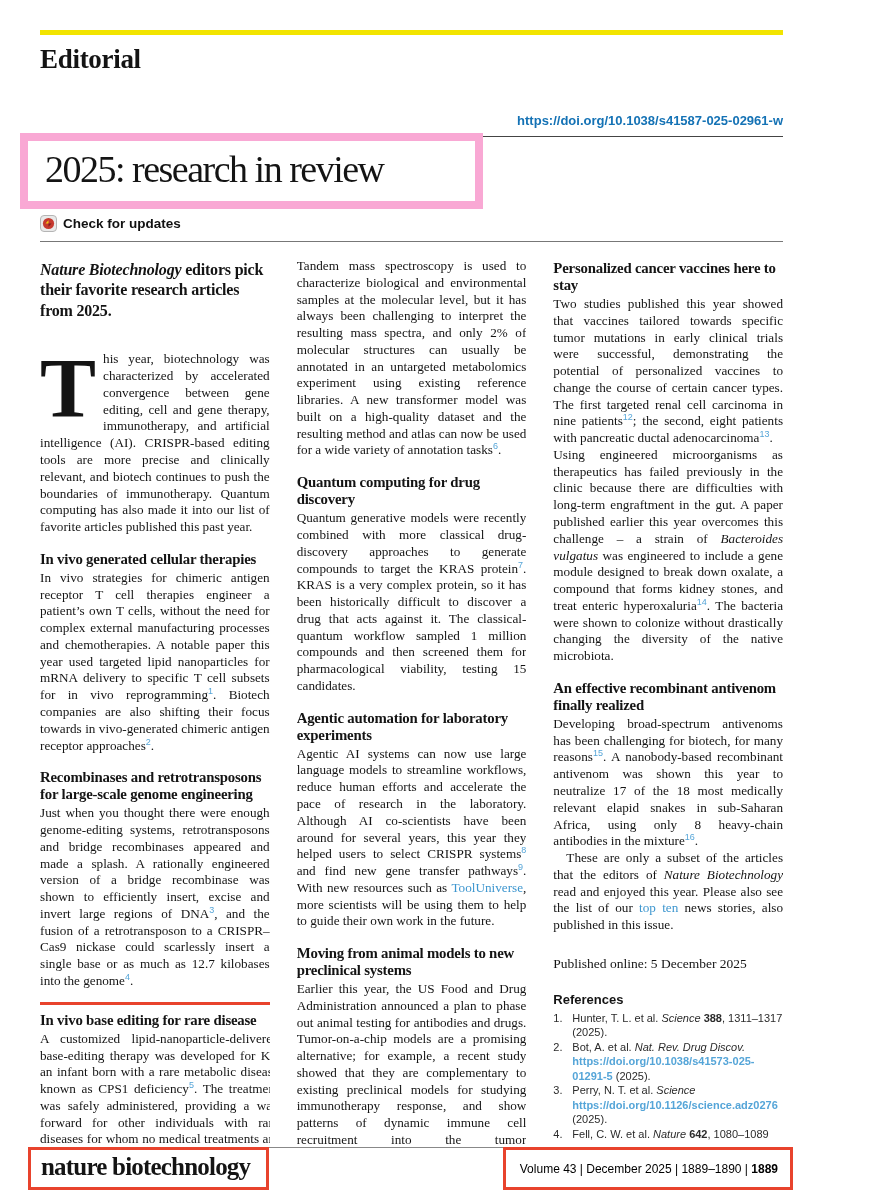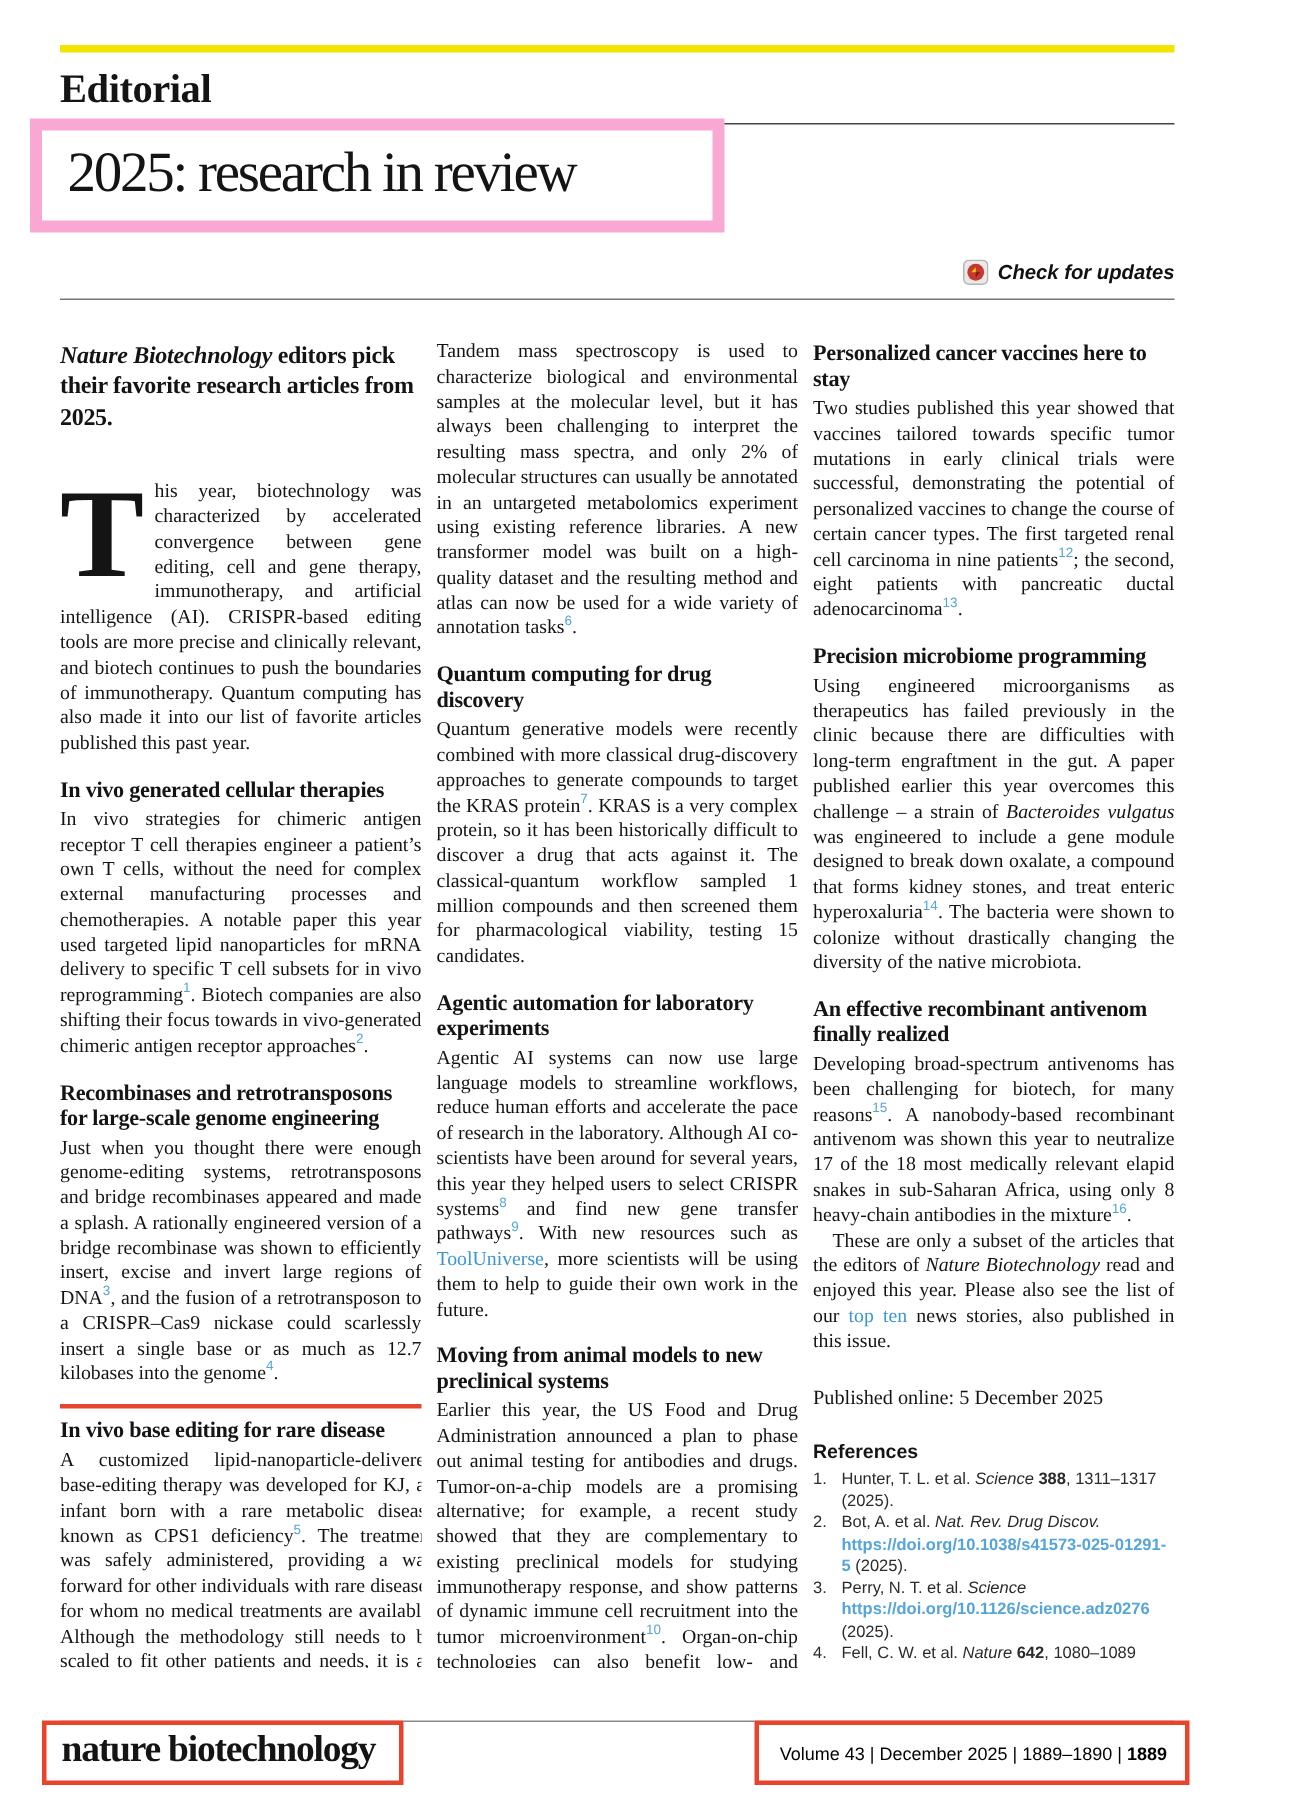--- a/index.html
+++ b/index.html
@@ -7,25 +7,25 @@
         padding:0 28px 0 40px;overflow:hidden;font-family:"Liberation Serif",serif;color:#141414;}
   
   .accent-bar{height:5px;background:#f2e400;margin-top:30px;}
   .kicker{font-family:"Liberation Serif",serif;font-weight:bold;font-size:27px;margin-top:9px;letter-spacing:-0.3px;}
   .doi-row{text-align:right;margin-top:36px;}
   .doi-link{font-family:"Liberation Sans",sans-serif;font-weight:bold;font-size:13px;color:#1472b5;text-decoration:none;}
   .title-row{display:flex;align-items:flex-start;margin-top:4px;}
   .title-box{border:8px solid #f9a8d4;padding:6px 18px 10px 0;flex:0 0 auto;width:412px;margin-left:-20px;padding-left:17px;background:#fff;}
   .title-rule{flex:1;border-top:1.5px solid #444;margin-top:3px;}
   .page-title{font-size:38px;letter-spacing:-1.5px;font-weight:500;white-space:nowrap;margin:0;}
-  .updates-row{display:flex;justify-content:flex-end;align-items:center;gap:6px;margin-top:16px;height:20px;font-style:italic;}
+  .updates-row{display:flex;align-items:center;gap:6px;margin-top:4px;height:20px;}
   .updates-label{font-family:"Liberation Sans",sans-serif;font-weight:bold;font-size:13.5px;color:#111;}
   .cols-rule{border:none;border-top:1px solid #777;margin:8px 0 0 0;}
   
-  .cols{display:flex;gap:10px;margin-top:26px;height:886px;overflow:hidden;}
+  .cols{display:flex;gap:27px;margin-top:16px;height:886px;overflow:hidden;}
   .col{flex:1 1 0;min-width:0;overflow:hidden;}
   .standfirst{font-size:16px;font-weight:bold;line-height:1.28;letter-spacing:-0.2px;margin:2px 0 0 0;}
   .intro{margin-top:30px;}
   .dropcap{float:left;font-size:84px;line-height:0.72;font-weight:bold;padding:8px 7px 0 0;}
   p.body{font-size:13.2px;line-height:1.27;text-align:justify;margin:0;}
   h3.sec{font-size:14.8px;line-height:1.15;letter-spacing:-0.2px;margin:15px 0 2px 0;}
   .boxed{position:relative;z-index:2;border:3px solid #e8432d;background:#fff;
          margin:12px -28px 0 -20px;padding:7px 16px 12px 17px;}
   .boxed h3.sec{margin-top:0;}
   sup.sr{color:#55a5d8;font-size:9px;line-height:0;font-family:"Liberation Sans",sans-serif;}
@@ -50,20 +50,23 @@
   i{font-style:italic;}
 </style>
 </head>
 <body>
 
 <div class="page">
 
   <div class="accent-bar"></div>
   <div class="kicker">Editorial</div>
 
+  <div class="doi-row">
+    <a class="doi-link" href="#">https://doi.org/10.1038/s41587-025-02961-w</a>
+  </div>
 
   <div class="title-row">
     <div class="title-box">
       <h1 class="page-title">2025: research in review</h1>
     </div>
     <div class="title-rule"></div>
   </div>
 
   <div class="updates-row">
     <span style="display:inline-flex;">
@@ -110,21 +113,20 @@
       <p class="body">Agentic AI systems can now use large language models to streamline workflows, reduce human efforts and accelerate the pace of research in the laboratory. Although AI co-scientists have been around for several years, this year they helped users to select CRISPR systems<sup class="sr">8</sup> and find new gene transfer pathways<sup class="sr">9</sup>. With new resources such as <span class="lk">ToolUniverse</span>, more scientists will be using them to help to guide their own work in the future.</p>
 
       <h3 class="sec">Moving from animal models to new preclinical systems</h3>
       <p class="body">Earlier this year, the US Food and Drug Administration announced a plan to phase out animal testing for antibodies and drugs. Tumor-on-a-chip models are a promising alternative; for example, a recent study showed that they are complementary to existing preclinical models for studying immunotherapy response, and show patterns of dynamic immune cell recruitment into the tumor microenvironment<sup class="sr">10</sup>. Organ-on-chip technologies can also benefit low- and middle-income countries, as they require less infrastructure than animal facilities.</p>
     </div>
 
     <div class="col">
       <h3 class="sec" style="margin-top:2px;">Personalized cancer vaccines here to stay</h3>
       <p class="body">Two studies published this year showed that vaccines tailored towards specific tumor mutations in early clinical trials were successful, demonstrating the potential of personalized vaccines to change the course of certain cancer types. The first targeted renal cell carcinoma in nine patients<sup class="sr">12</sup>; the second, eight patients with pancreatic ductal adenocarcinoma<sup class="sr">13</sup>.</p>
 
-      <h3 class="sec">Precision microbiome programming</h3>
       <p class="body">Using engineered microorganisms as therapeutics has failed previously in the clinic because there are difficulties with long-term engraftment in the gut. A paper published earlier this year overcomes this challenge – a strain of <i>Bacteroides vulgatus</i> was engineered to include a gene module designed to break down oxalate, a compound that forms kidney stones, and treat enteric hyperoxaluria<sup class="sr">14</sup>. The bacteria were shown to colonize without drastically changing the diversity of the native microbiota.</p>
 
       <h3 class="sec">An effective recombinant antivenom finally realized</h3>
       <p class="body">Developing broad-spectrum antivenoms has been challenging for biotech, for many reasons<sup class="sr">15</sup>. A nanobody-based recombinant antivenom was shown this year to neutralize 17 of the 18 most medically relevant elapid snakes in sub-Saharan Africa, using only 8 heavy-chain antibodies in the mixture<sup class="sr">16</sup>.</p>
       <p class="body indent">These are only a subset of the articles that the editors of <i>Nature Biotechnology</i> read and enjoyed this year. Please also see the list of our <span class="lk">top ten</span> news stories, also published in this issue.</p>
 
       <p class="published">Published online: 5 December 2025</p>
 
       <div class="refs-head">References</div>
 

